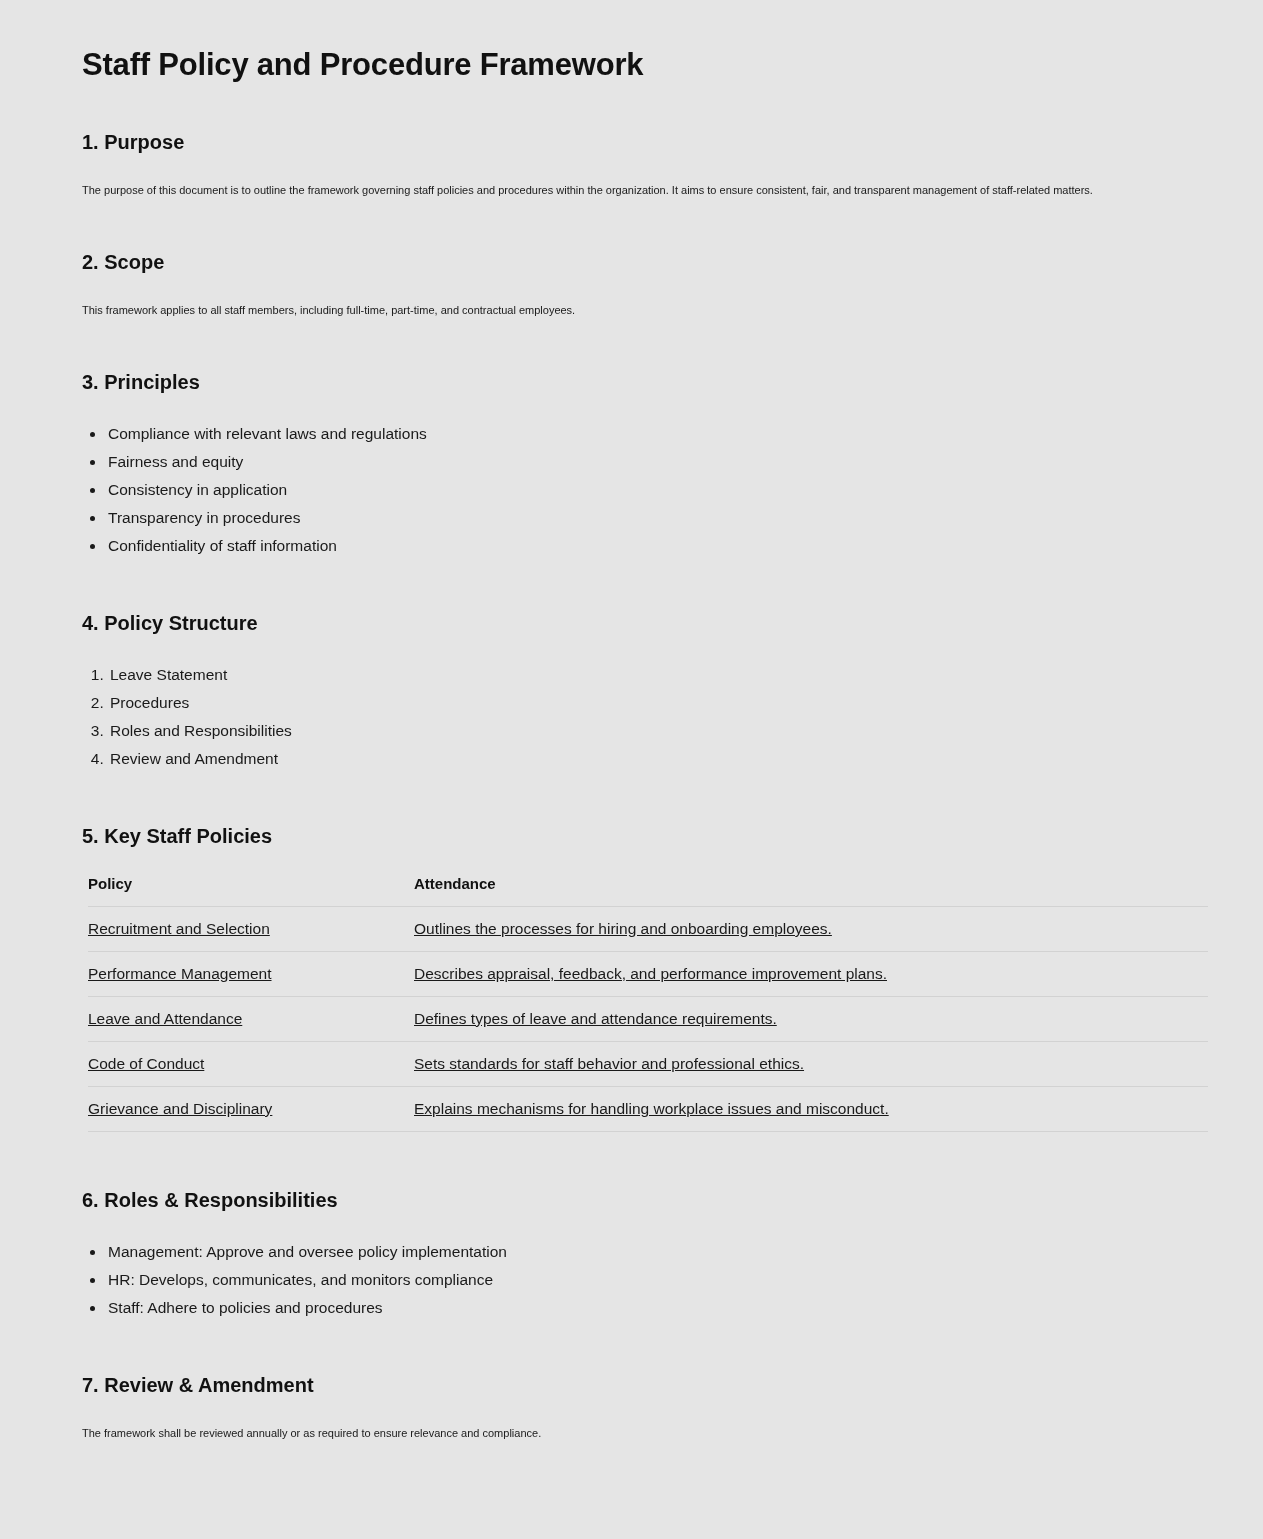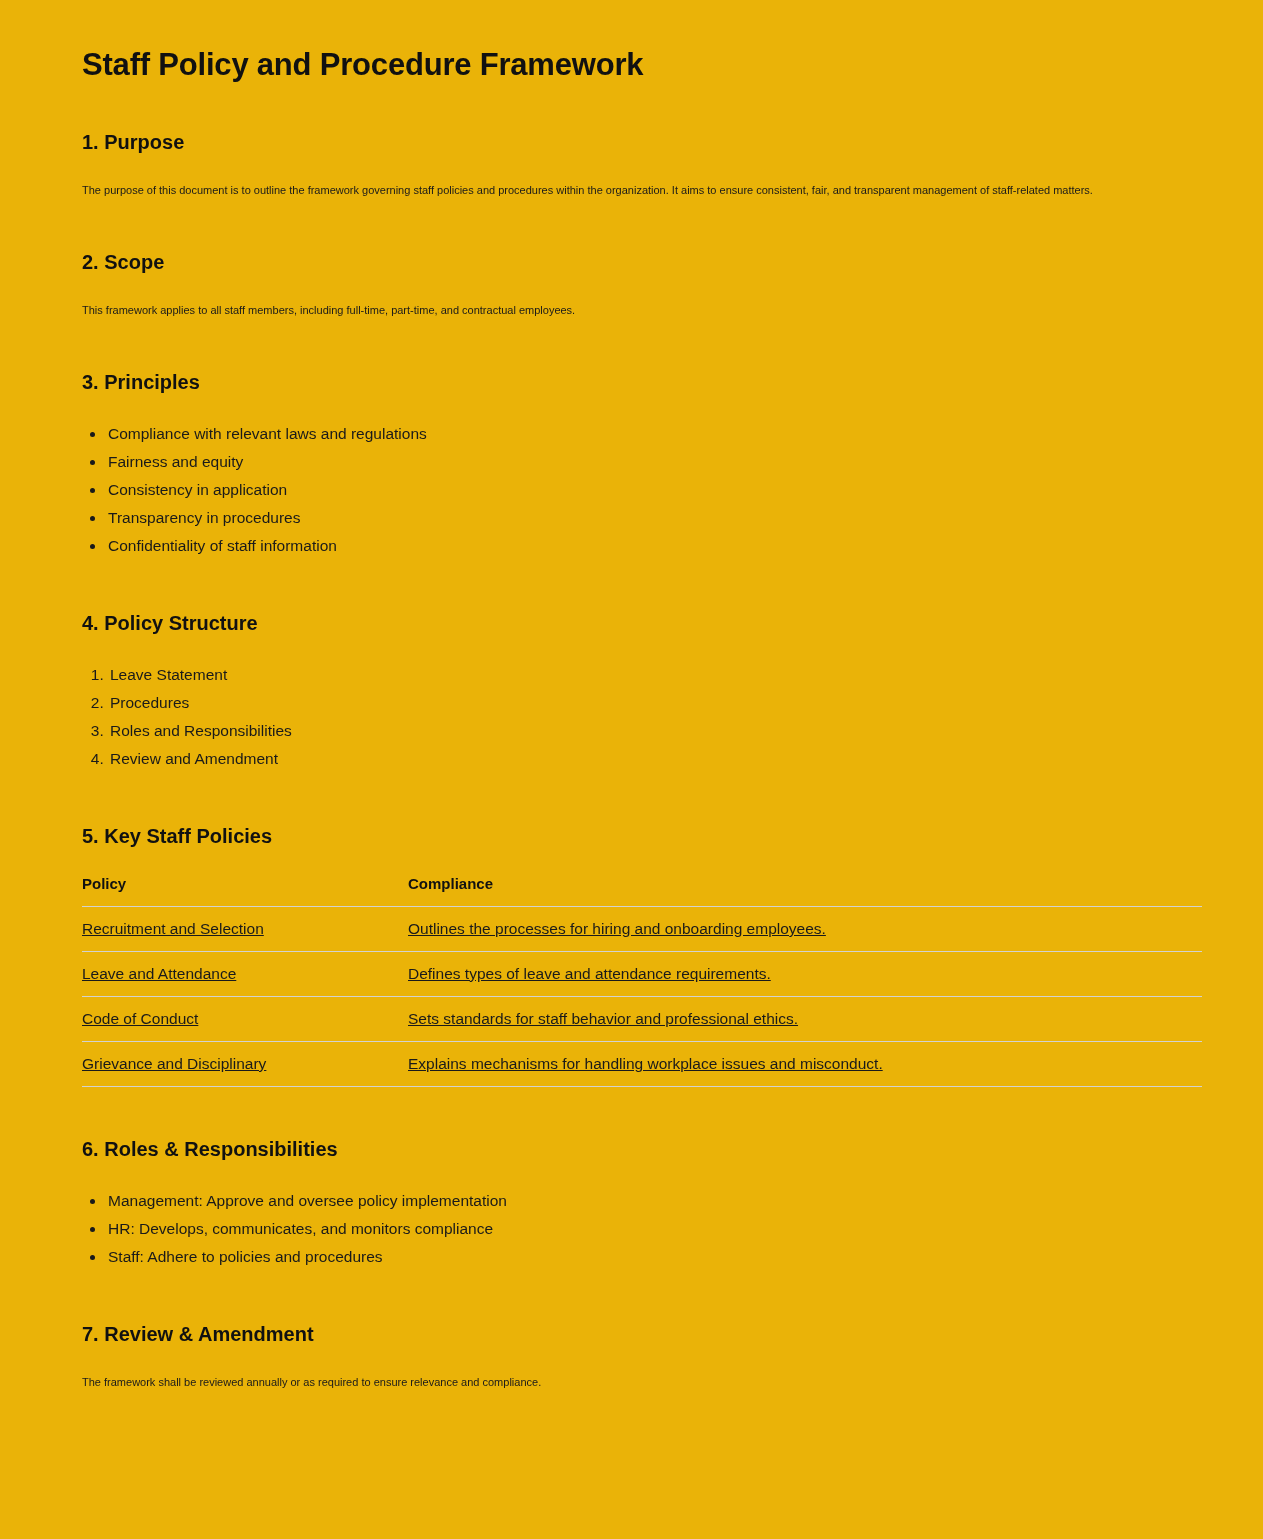--- a/index.html
+++ b/index.html
@@ -12,21 +12,21 @@
     min-height: 1539px;
     font-family: "Liberation Sans", sans-serif;
     color: #1a1a1a;
     -webkit-font-smoothing: antialiased;
   }
   .page {
     width: 1263px;
     min-height: 1539px;
     box-sizing: border-box;
     padding: 46px 82px 60px 82px;
-    background: #eab308;
+    background: #e5e5e5;
   }
   .doc-title {
     font-size: 31px;
     font-weight: bold;
     line-height: 1.25;
     margin: 0 0 44px 0;
     letter-spacing: -0.2px;
     color: #111111;
   }
   .section {
@@ -70,21 +70,21 @@
     line-height: 1.68;
     margin: 0 0 2px 0;
     padding-left: 2px;
   }
   .role-label {
     font-weight: normal;
   }
   table.policy-table {
     width: 1100px;
     border-collapse: collapse;
-    margin: 0;
+    margin: 6px;
     table-layout: fixed;
   }
   table.policy-table th {
     text-align: left;
     font-size: 15px;
     font-weight: bold;
     padding: 0 10px 14px 0;
     border-bottom: 1px solid #d2d2d2;
     color: #111111;
     vertical-align: bottom;
@@ -153,27 +153,31 @@
   </div>
 
   <div class="sec-gap"></div>
 
   <div class="section">
     <h2 class="section-heading">5. Key Staff Policies</h2>
     <table class="policy-table">
       <thead>
         <tr>
           <th class="col-policy">Policy</th>
-          <th class="col-desc">Compliance</th>
+          <th class="col-desc">Attendance</th>
         </tr>
       </thead>
       <tbody>
         <tr>
           <td class="col-policy">Recruitment and Selection</td>
           <td class="col-desc">Outlines the processes for hiring and onboarding employees.</td>
+        </tr>
+        <tr>
+          <td class="col-policy">Performance Management</td>
+          <td class="col-desc">Describes appraisal, feedback, and performance improvement plans.</td>
         </tr>
         <tr>
           <td class="col-policy">Leave and Attendance</td>
           <td class="col-desc">Defines types of leave and attendance requirements.</td>
         </tr>
         <tr>
           <td class="col-policy">Code of Conduct</td>
           <td class="col-desc">Sets standards for staff behavior and professional ethics.</td>
         </tr>
         <tr>

